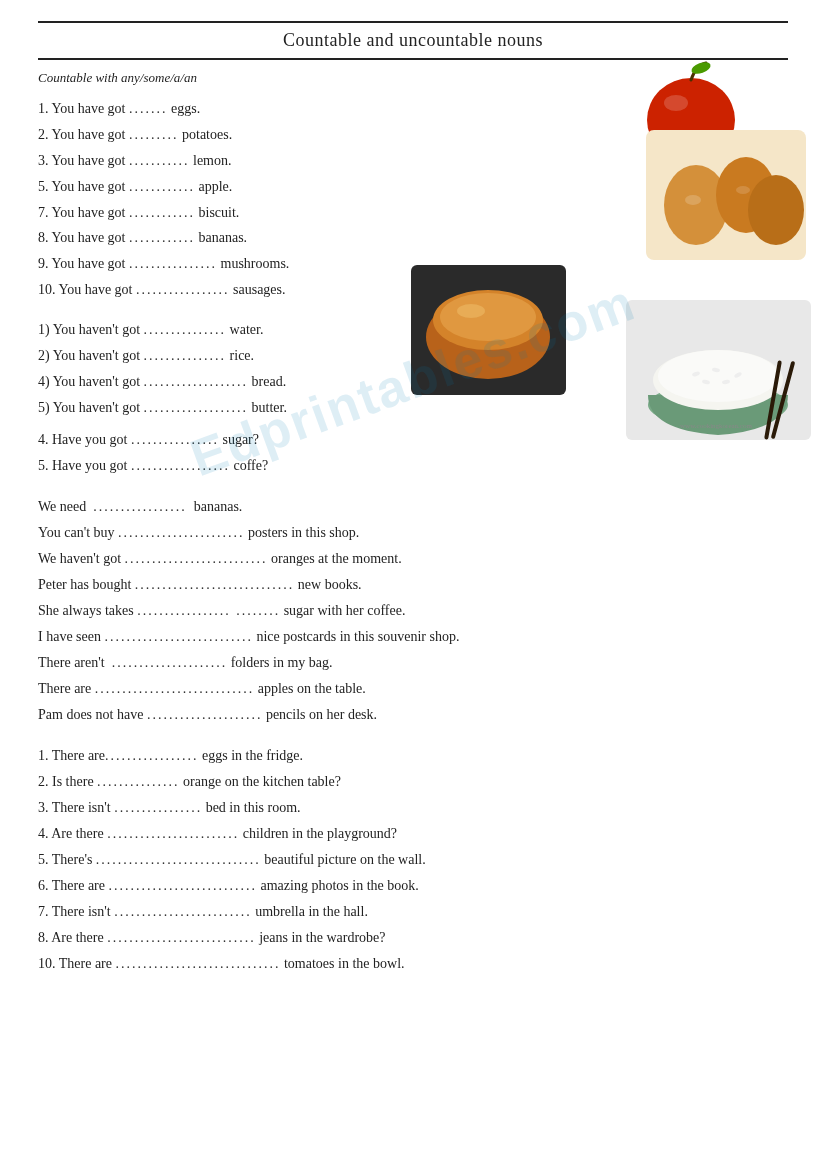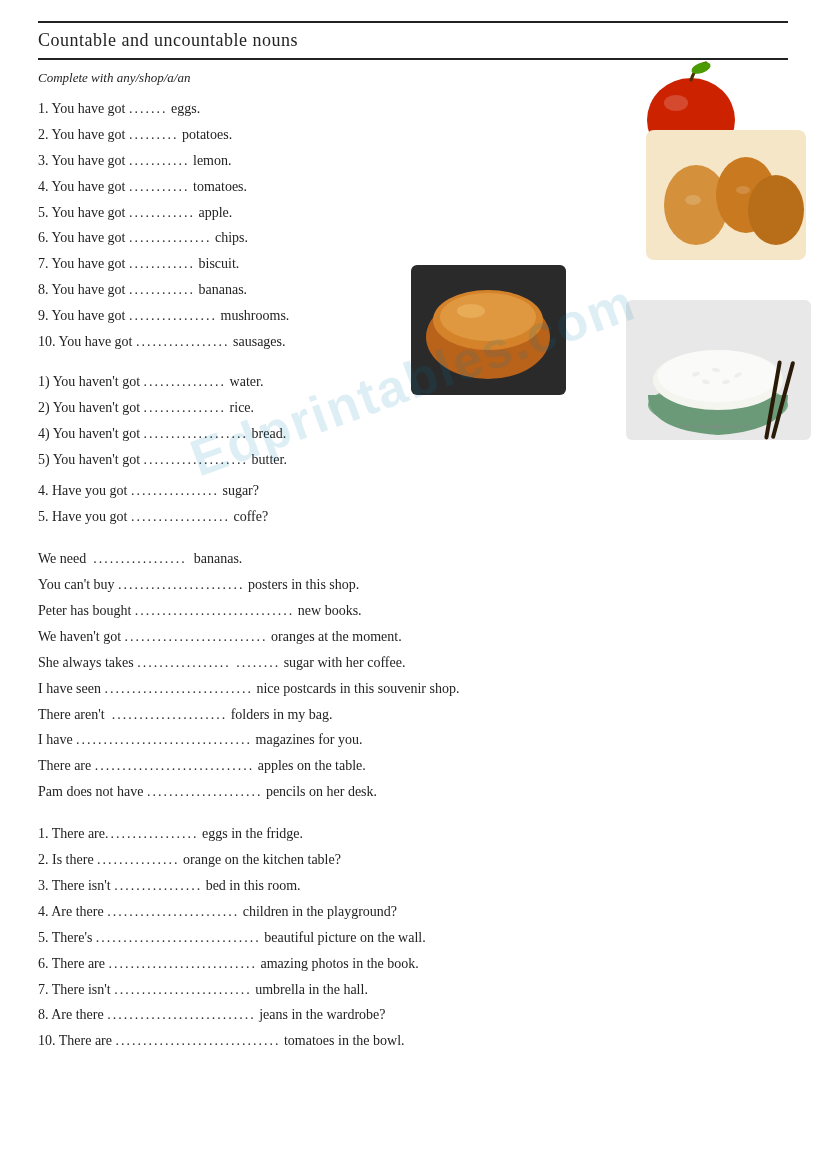--- a/index.html
+++ b/index.html
@@ -13,20 +13,21 @@
       padding: 0;
     }
     .page {
       width: 826px;
       min-height: 1169px;
       background: #fff;
       padding: 18px 38px 30px 38px;
       position: relative;
     }
     .title-section {
+      text-align: center;
       margin-bottom: 10px;
     }
     .title-line {
       border: none;
       border-top: 2.5px solid #222;
       margin: 3px 0;
     }
     h1.title {
       font-size: 18px;
       font-weight: normal;
@@ -167,30 +168,28 @@
       <ellipse cx="100" cy="82" rx="4" ry="2" fill="#eee" transform="rotate(-10,100,82)"></ellipse>
 
       <rect x="145" y="60" width="4" height="80" rx="2" fill="#2a1a08" transform="rotate(10,147,100)"></rect>
       <rect x="155" y="60" width="4" height="80" rx="2" fill="#2a1a08" transform="rotate(15,157,100)"></rect>
 
       <text x="90" y="128" text-anchor="middle" font-size="7" fill="#888">www.cookingkorean.com</text>
     </svg>
   </div>
 
   <div class="section">
-    <p class="instruction">Complete with any/shop/a/an</p>
+    <p class="instruction">Countable with any/some/a/an</p>
   </div>
 
   <div class="section-block">
     <div class="line">1. You have got <span class="dots">.......</span> eggs.</div>
     <div class="line">2. You have got <span class="dots">.........</span> potatoes.</div>
     <div class="line">3. You have got <span class="dots">...........</span> lemon.</div>
-    <div class="line">4. You have got <span class="dots">...........</span> tomatoes.</div>
     <div class="line">5. You have got <span class="dots">............</span> apple.</div>
-    <div class="line">6. You have got <span class="dots">...............</span> chips.</div>
     <div class="line">7. You have got <span class="dots">............</span> biscuit.</div>
     <div class="line">8. You have got <span class="dots">............</span> bananas.</div>
     <div class="line">9. You have got <span class="dots">................</span> mushrooms.</div>
     <div class="line">10. You have got <span class="dots">.................</span> sausages.</div>
   </div>
 
   <div style="height:8px"></div>
 
   <div class="section-block">
     <div class="line">1) You haven't got <span class="dots">...............</span> water.</div>
@@ -202,26 +201,25 @@
   <div class="section-block">
     <div class="line">4. Have you got <span class="dots">................</span> sugar?</div>
     <div class="line">5. Have you got <span class="dots">..................</span> coffe?</div>
   </div>
 
   <div style="height:10px"></div>
 
   <div class="section-block">
     <div class="line">We need &nbsp;<span class="dots">.................</span>&nbsp; bananas.</div>
     <div class="line">You can't buy <span class="dots">.......................</span> posters in this shop.</div>
+    <div class="line">We haven't got <span class="dots">..........................</span> oranges at the moment.</div>
     <div class="line">Peter has bought <span class="dots">.............................</span> new books.</div>
-    <div class="line">We haven't got <span class="dots">..........................</span> oranges at the moment.</div>
     <div class="line">She always takes <span class="dots">................. ........</span> sugar with her coffee.</div>
     <div class="line">I have seen <span class="dots">...........................</span> nice postcards in this souvenir shop.</div>
     <div class="line">There aren't &nbsp;<span class="dots">.....................</span> folders in my bag.</div>
-    <div class="line">I have <span class="dots">................................</span> magazines for you.</div>
     <div class="line">There are <span class="dots">.............................</span> apples on the table.</div>
     <div class="line">Pam does not have <span class="dots">.....................</span> pencils on her desk.</div>
   </div>
 
   <div style="height:10px"></div>
 
   <div class="section-block">
     <div class="line">1. There are<span class="dots">.................</span> eggs in the fridge.</div>
     <div class="line">2. Is there <span class="dots">...............</span> orange on the kitchen table?</div>
     <div class="line">3. There isn't <span class="dots">................</span> bed in this room.</div>

